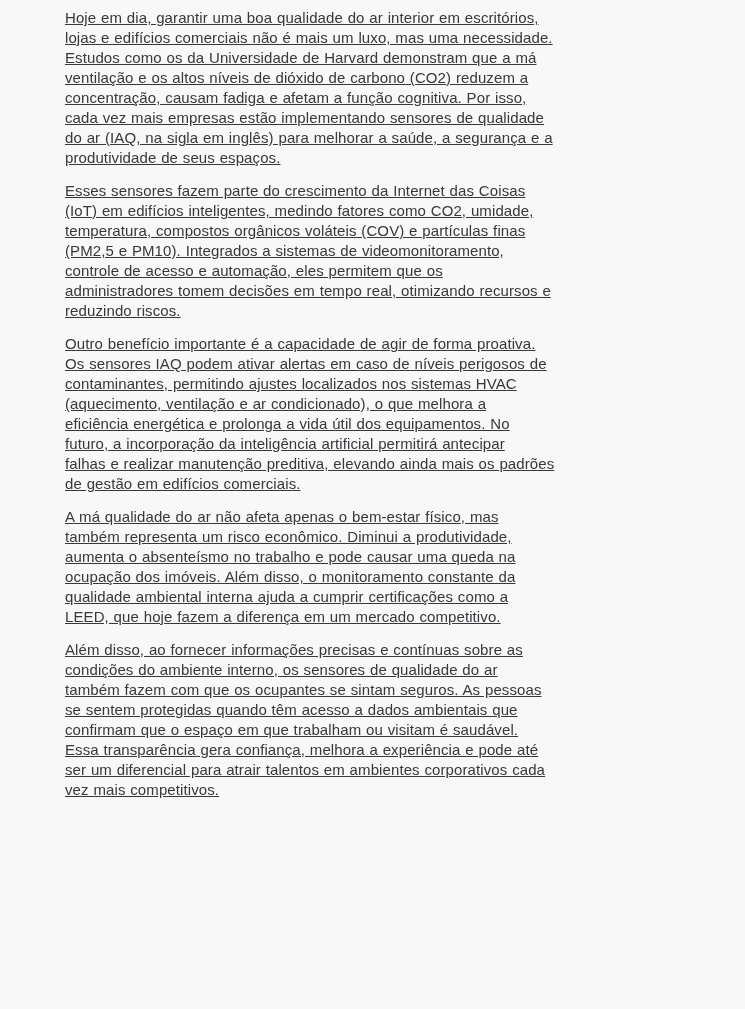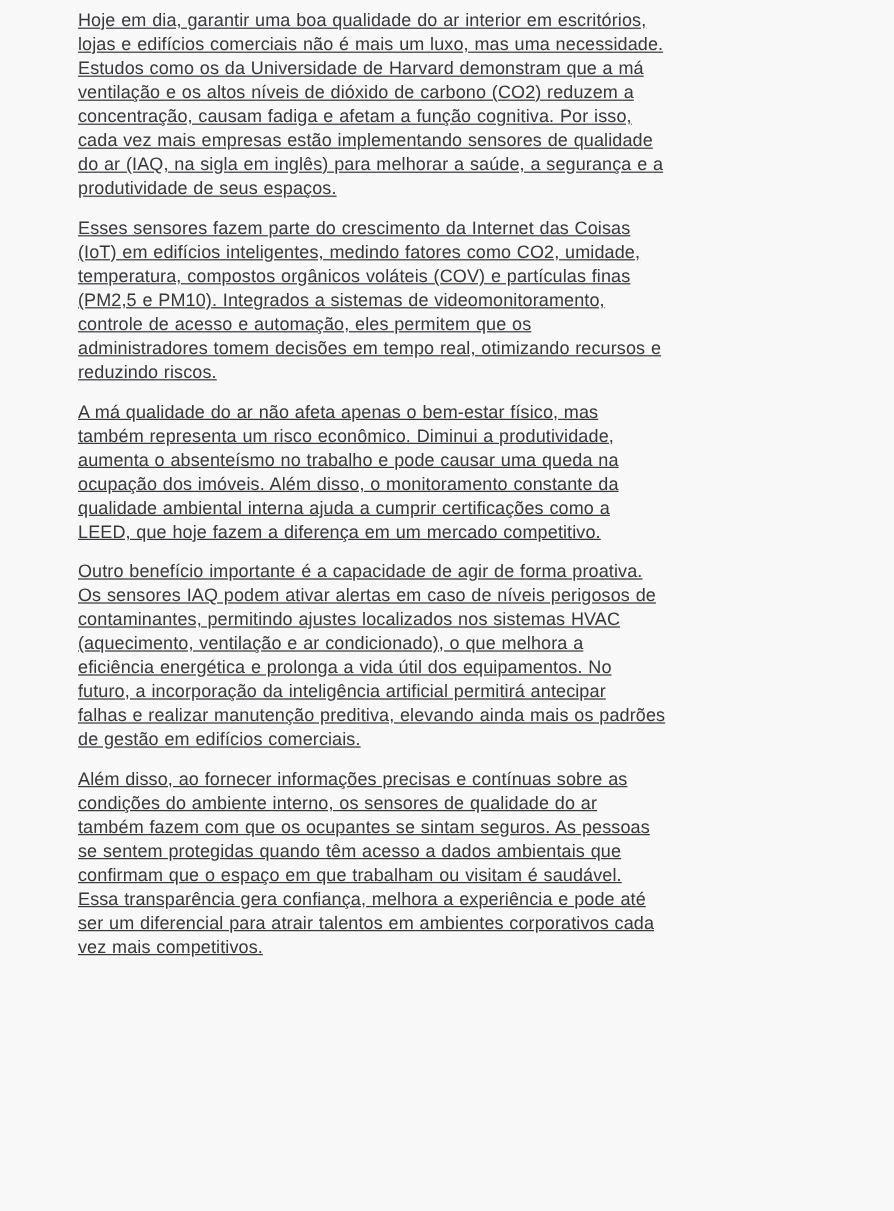--- a/index.html
+++ b/index.html
@@ -44,34 +44,34 @@
 cada vez mais empresas estão implementando sensores de qualidade
 do ar (IAQ, na sigla em inglês) para melhorar a saúde, a segurança e a
 produtividade de seus espaços.</p>
   <p class="para">Esses sensores fazem parte do crescimento da Internet das Coisas
 (IoT) em edifícios inteligentes, medindo fatores como CO2, umidade,
 temperatura, compostos orgânicos voláteis (COV) e partículas finas
 (PM2,5 e PM10). Integrados a sistemas de videomonitoramento,
 controle de acesso e automação, eles permitem que os
 administradores tomem decisões em tempo real, otimizando recursos e
 reduzindo riscos.</p>
-  <p class="para">A má qualidade do ar não afeta apenas o bem-estar físico, mas
-também representa um risco econômico. Diminui a produtividade,
-aumenta o absenteísmo no trabalho e pode causar uma queda na
-ocupação dos imóveis. Além disso, o monitoramento constante da
-qualidade ambiental interna ajuda a cumprir certificações como a
-LEED, que hoje fazem a diferença em um mercado competitivo.</p>
   <p class="para">Outro benefício importante é a capacidade de agir de forma proativa.
 Os sensores IAQ podem ativar alertas em caso de níveis perigosos de
 contaminantes, permitindo ajustes localizados nos sistemas HVAC
 (aquecimento, ventilação e ar condicionado), o que melhora a
 eficiência energética e prolonga a vida útil dos equipamentos. No
 futuro, a incorporação da inteligência artificial permitirá antecipar
 falhas e realizar manutenção preditiva, elevando ainda mais os padrões
 de gestão em edifícios comerciais.</p>
+  <p class="para">A má qualidade do ar não afeta apenas o bem-estar físico, mas
+também representa um risco econômico. Diminui a produtividade,
+aumenta o absenteísmo no trabalho e pode causar uma queda na
+ocupação dos imóveis. Além disso, o monitoramento constante da
+qualidade ambiental interna ajuda a cumprir certificações como a
+LEED, que hoje fazem a diferença em um mercado competitivo.</p>
   <p class="para">Além disso, ao fornecer informações precisas e contínuas sobre as
 condições do ambiente interno, os sensores de qualidade do ar
 também fazem com que os ocupantes se sintam seguros. As pessoas
 se sentem protegidas quando têm acesso a dados ambientais que
 confirmam que o espaço em que trabalham ou visitam é saudável.
 Essa transparência gera confiança, melhora a experiência e pode até
 ser um diferencial para atrair talentos em ambientes corporativos cada
 vez mais competitivos.</p>
 </div>
 

